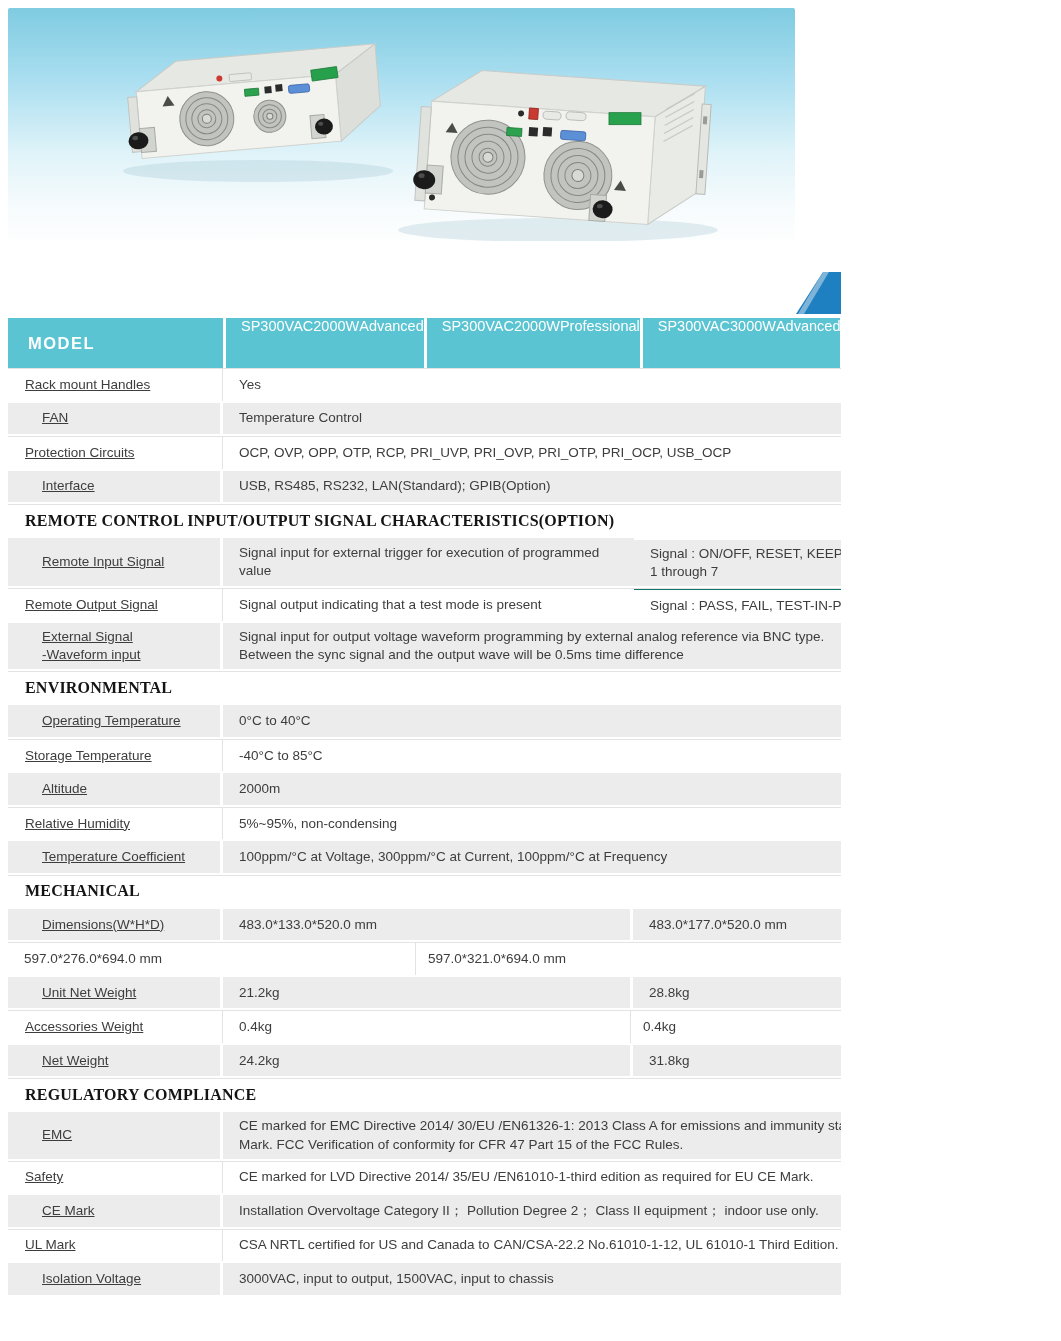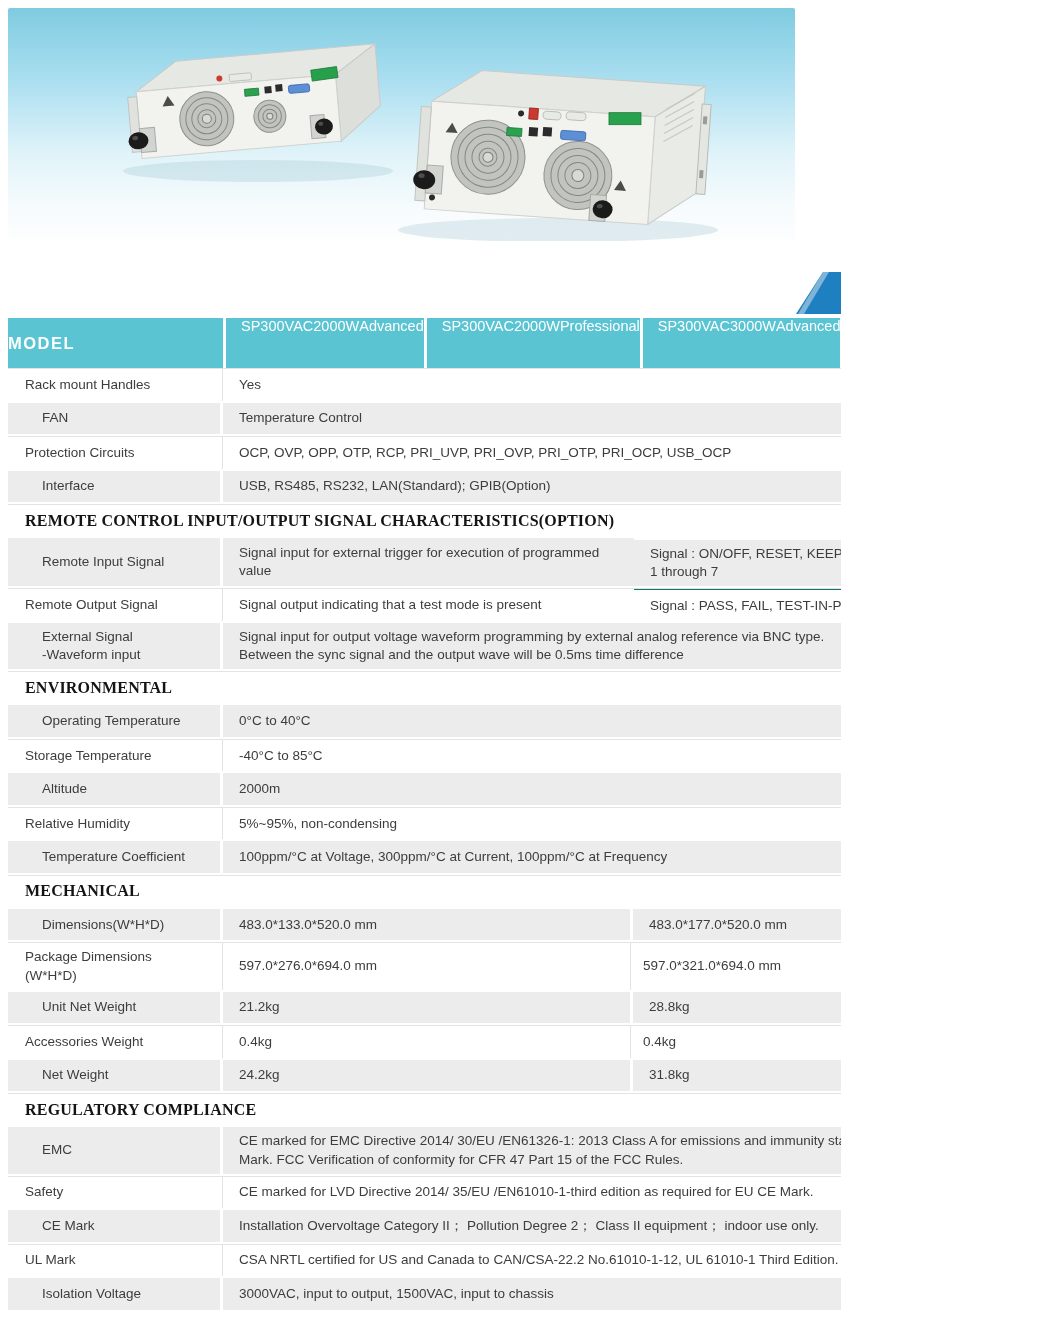--- a/index.html
+++ b/index.html
@@ -24,39 +24,39 @@
     position:absolute;left:2px;top:0;width:34px;height:100%;
     background:#7eb4d8;clip-path:polygon(25px 0,31px 0,6px 100%,0 100%);
   }
   .banner span{position:relative;}
 
   
   .spec-table{position:absolute;left:8px;top:318px;width:1037px;}
   .model-row{display:flex;height:50px;background:var(--header-teal,#5ac4d2);}
   .model-label{
     width:215px;flex:none;box-sizing:border-box;display:flex;align-items:center;
-    color:#fff;font-weight:bold;font-size:16.5px;letter-spacing:1.5px;
+    padding-left:20px;color:#fff;font-weight:bold;font-size:16.5px;letter-spacing:1.5px;
   }
   .mcol{
     flex:1;box-sizing:border-box;border-left:3px solid #fff;
     display:flex;flex-direction:row;justify-content:center;padding-left:15px;
     color:#fff;font-size:14.5px;line-height:1.2;
   }
 
   .row{display:flex;background:#fff;border-top:1px solid #e3e3e3;}
   .row.sec{border-top:1px solid #e3e3e3;}
   .sec-label{
     box-sizing:border-box;min-height:31px;display:flex;align-items:center;
     padding:6px 10px 6px 17px;font-weight:bold;font-size:16px;color:#141414;letter-spacing:.2px;font-family:Liberation Serif, serif;
   }
   .cell{
     box-sizing:border-box;min-height:31.5px;display:flex;flex-direction:column;justify-content:center;
     padding:5px 14px 5px 16px;font-size:13.5px;color:#3d3d3d;line-height:1.35;background:#fff;
   }
-  .label-cell{width:215px;flex:none;padding-left:17px;}
+  .label-cell{width:215px;flex:none;padding-left:17px;text-decoration:underline;}
   .vals{flex:1;display:flex;min-width:0;}
   .vals.single .cell{flex:1;}
   .vals.stack{flex-direction:row;}
   .vals.stack .cell{flex:1;}
   .vals.split .cell:first-child{width:407px;flex:none;}
   .vals.split .cell:last-child{flex:1;}
 
   .row.g{border-top:2px solid #fff;border-bottom:2px solid #fff;}
   .row.g .cell{background:var(--row-gray,#ececec);}
   .row.g .label-cell{border-right:3px solid #fff;padding-left:34px;}
@@ -368,24 +368,20 @@
           <div class="vals split">
             <div class="cell val-cell">
               <div>483.0*133.0*520.0 mm</div>
             </div>
             <div class="cell val-cell">
               <div>483.0*177.0*520.0 mm</div>
             </div>
           </div>
         </div>
         <div class="row w">
-          <div class="cell label-cell">
-            <div>Package Dimensions</div>
-            <div>(W*H*D)</div>
-          </div>
           <div class="vals split">
             <div class="cell val-cell">
               <div>597.0*276.0*694.0 mm</div>
             </div>
             <div class="cell val-cell">
               <div>597.0*321.0*694.0 mm</div>
             </div>
           </div>
         </div>
         <div class="row g">

